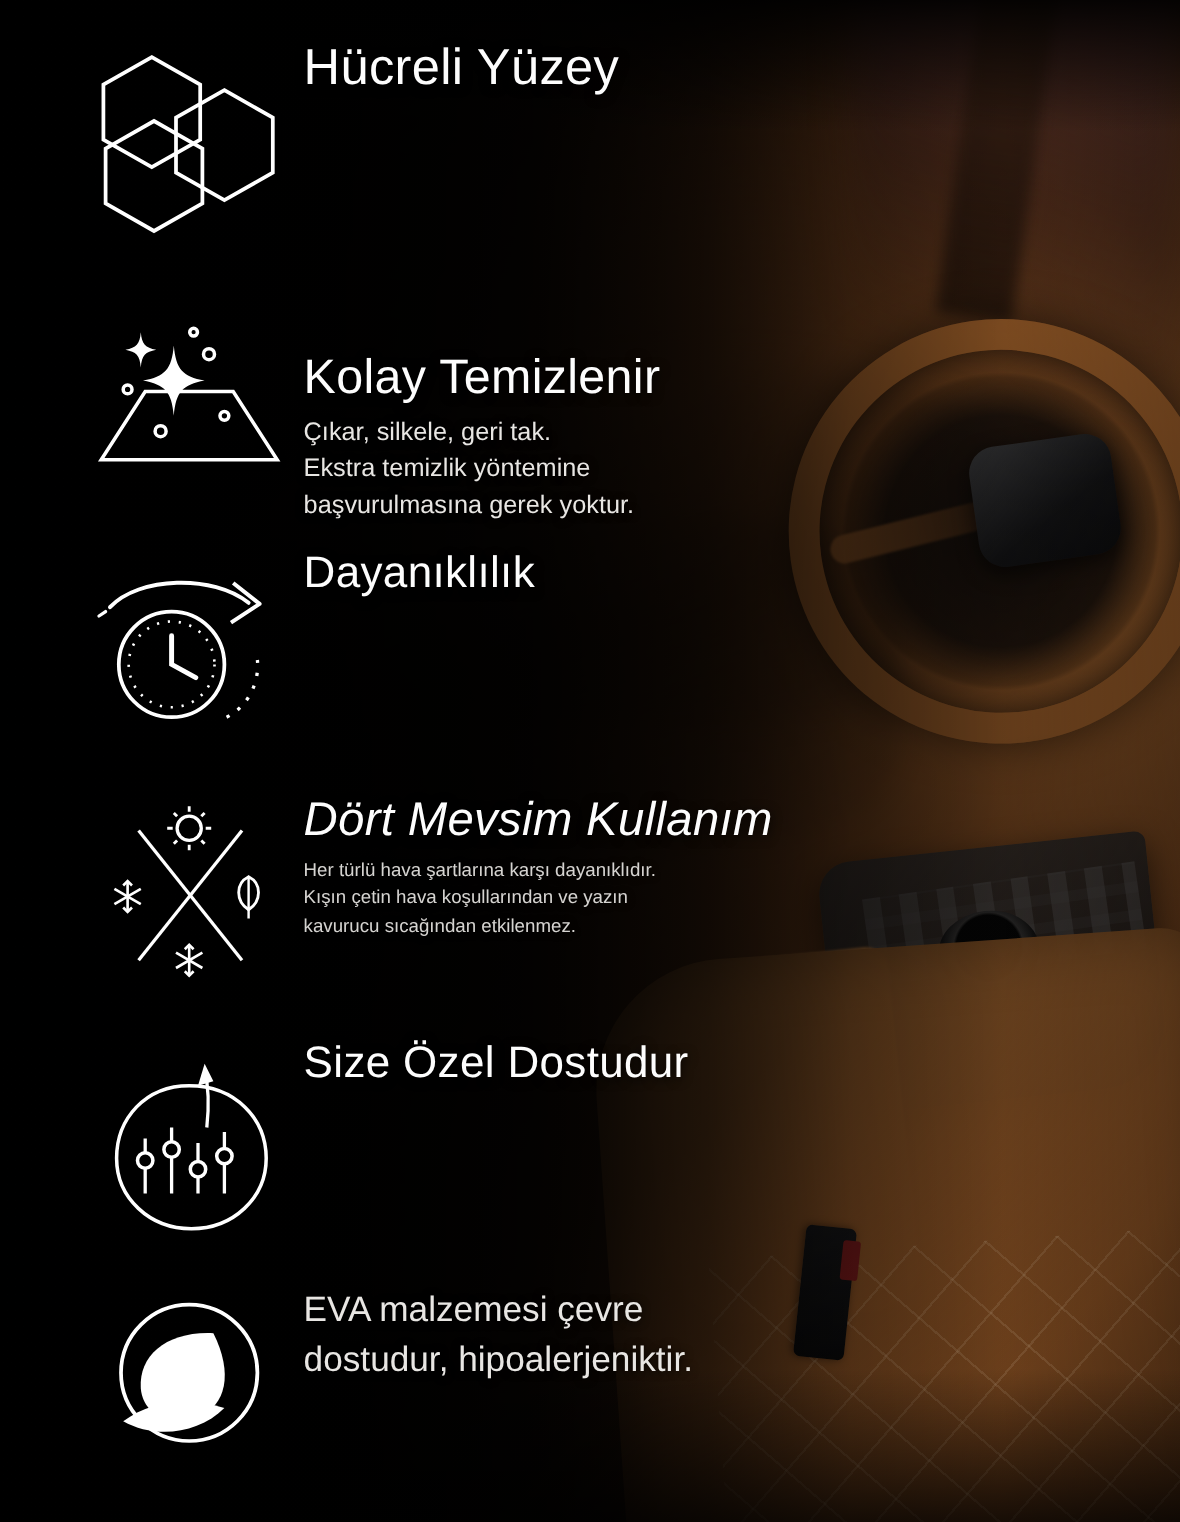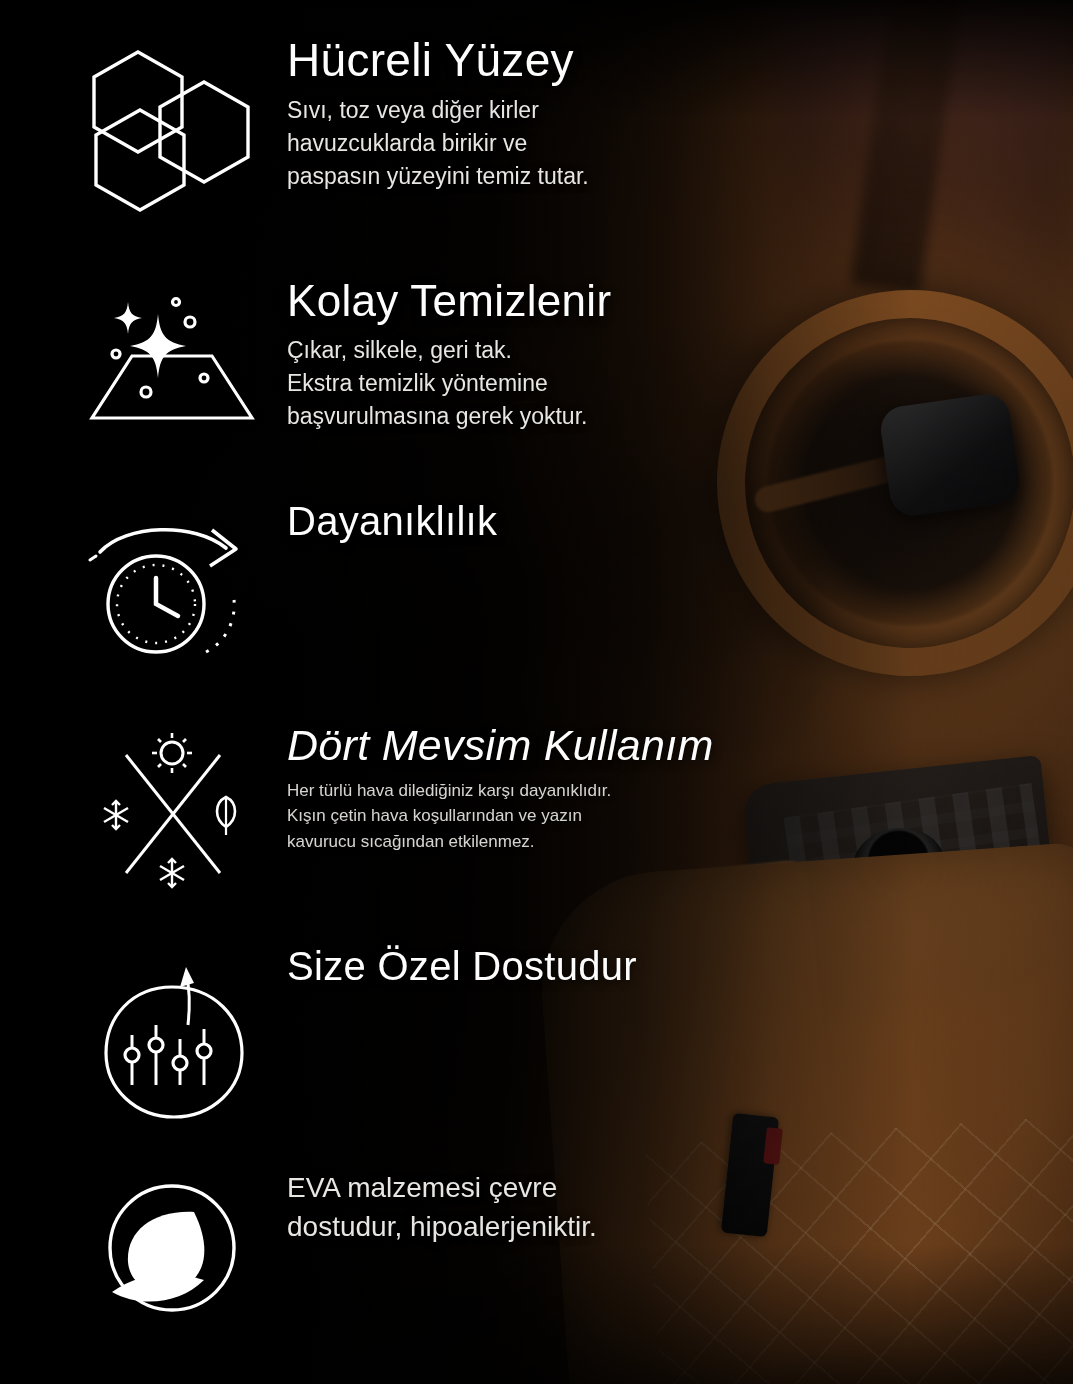--- a/index.html
+++ b/index.html
@@ -193,21 +193,21 @@
   .features {
     position: absolute;
     inset: 0;
     padding: 18px 0 0 0;
     display: flex;
     flex-direction: column;
   }
   .feature {
     display: flex;
     align-items: flex-start;
-    gap: 27px;
+    gap: 16px;
     padding: 0 30px 0 84px;
     height: 226px;
     box-sizing: border-box;
   }
   .feature .icon {
     width: 176px;
     flex: 0 0 176px;
     display: flex;
     align-items: center;
     justify-content: center;
@@ -236,27 +236,27 @@
     font-size: 23px;
     line-height: 1.42;
     margin: 0;
     text-shadow: 0 1px 8px rgba(0,0,0,0.9);
     white-space: pre-line;
   }
 
   
   .feature.f-1 { height: 258px; padding-top: 12px; }
   .feature.f-1 .title { font-size: 46px; }
-  .feature.f-2 .title { font-size: 44px; }
+  .feature.f-2 .title { font-size: 44px; margin-top: 42px; }
   .feature.f-3 .title { font-size: 40px; }
   .feature.f-4 .title { font-size: 43px; font-style: italic; }
   .feature.f-4 .desc { font-size: 17px; line-height: 1.5; opacity: .92; }
   .feature.f-5 .title { font-size: 40px; }
   .feature.f-6 .title { font-size: 42px; }
-  .feature.f-6 .desc { font-size: 28px; }
+  .feature.f-6 .desc { font-size: 32px; }
 </style>
 </head>
 <body>
 
 <div class="poster">
 
   <div class="photo">
     <div class="base"></div>
     <div class="glass"></div>
     <div class="pillar"></div>
@@ -283,23 +283,20 @@
     <div class="feature f-1">
       <div class="icon">
         <svg width="172" height="170" viewBox="0 0 172 170" fill="none" stroke="#ffffff" stroke-width="3.4">
           <polygon points="52,8 96,33 96,83 52,108 8,83 8,33"></polygon>
           <polygon points="118,38 162,63 162,113 118,138 74,113 74,63"></polygon>
           <polygon points="54,66 98,91 98,141 54,166 10,141 10,91"></polygon>
         </svg>
       </div>
       <div class="text">
         <h2 class="title">Hücreli Yüzey</h2>
-        <p class="desc">Sıvı, toz veya diğer kirler
-havuzcuklarda birikir ve
-paspasın yüzeyini temiz tutar.</p>
       </div>
     </div>
 
     <div class="feature f-2">
       <div class="icon">
         <svg width="172" height="150" viewBox="0 0 172 150" fill="none" stroke="#ffffff" stroke-width="3.2">
           <path d="M46 70 L126 70 L166 132 L6 132 Z"></path>
           <path d="M72 28 C74 50 80 56 100 60 C80 64 74 70 72 92 C70 70 64 64 44 60 C64 56 70 50 72 28 Z" fill="#ffffff" stroke="none"></path>
           <path d="M42 16 C43 27 46 30 56 32 C46 34 43 37 42 48 C41 37 38 34 28 32 C38 30 41 27 42 16 Z" fill="#ffffff" stroke="none"></path>
           <circle cx="104" cy="36" r="5"></circle>
@@ -369,21 +366,21 @@
           </g>
 
           <g transform="translate(140,84)">
             <path d="M0 12 C-12 4 -12 -12 0 -18 C12 -12 12 4 0 12 Z" stroke-width="2.6"></path>
             <path d="M0 -18 L0 20" stroke-width="2.2"></path>
           </g>
         </svg>
       </div>
       <div class="text">
         <h2 class="title">Dört Mevsim Kullanım</h2>
-        <p class="desc">Her türlü hava dilediğiniz  karşı dayanıklıdır.
+        <p class="desc">Her türlü hava şartlarına  karşı dayanıklıdır.
 Kışın çetin hava koşullarından ve yazın
 kavurucu sıcağından etkilenmez.</p>
       </div>
     </div>
 
     <div class="feature f-5">
       <div class="icon">
         <svg width="172" height="180" viewBox="0 0 172 180" fill="none" stroke="#ffffff" stroke-width="3.2">
           <path d="M86 34 C128 34 156 64 156 100 C156 136 126 164 88 164 C50 164 20 136 20 100 C20 64 46 34 86 34 Z"></path>
           <path d="M100 20 C104 36 104 54 102 72" stroke-width="3"></path>

